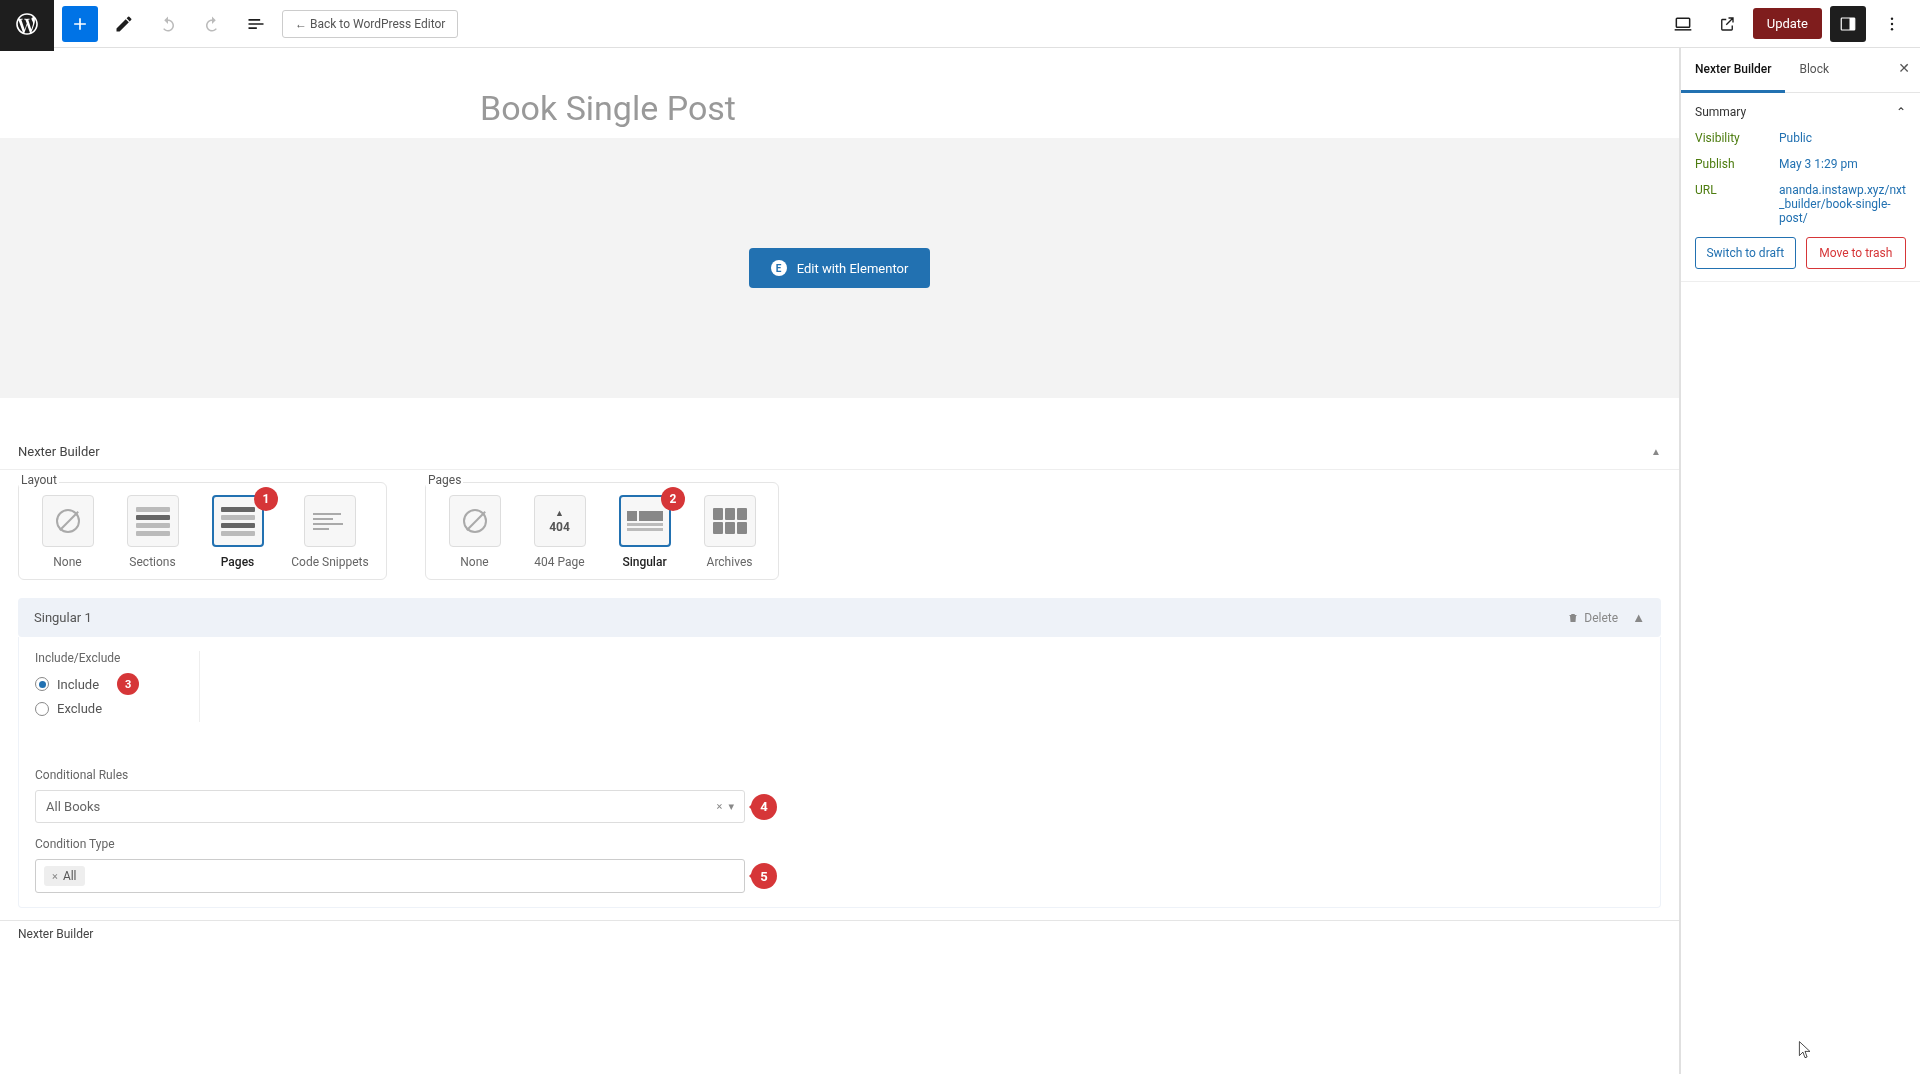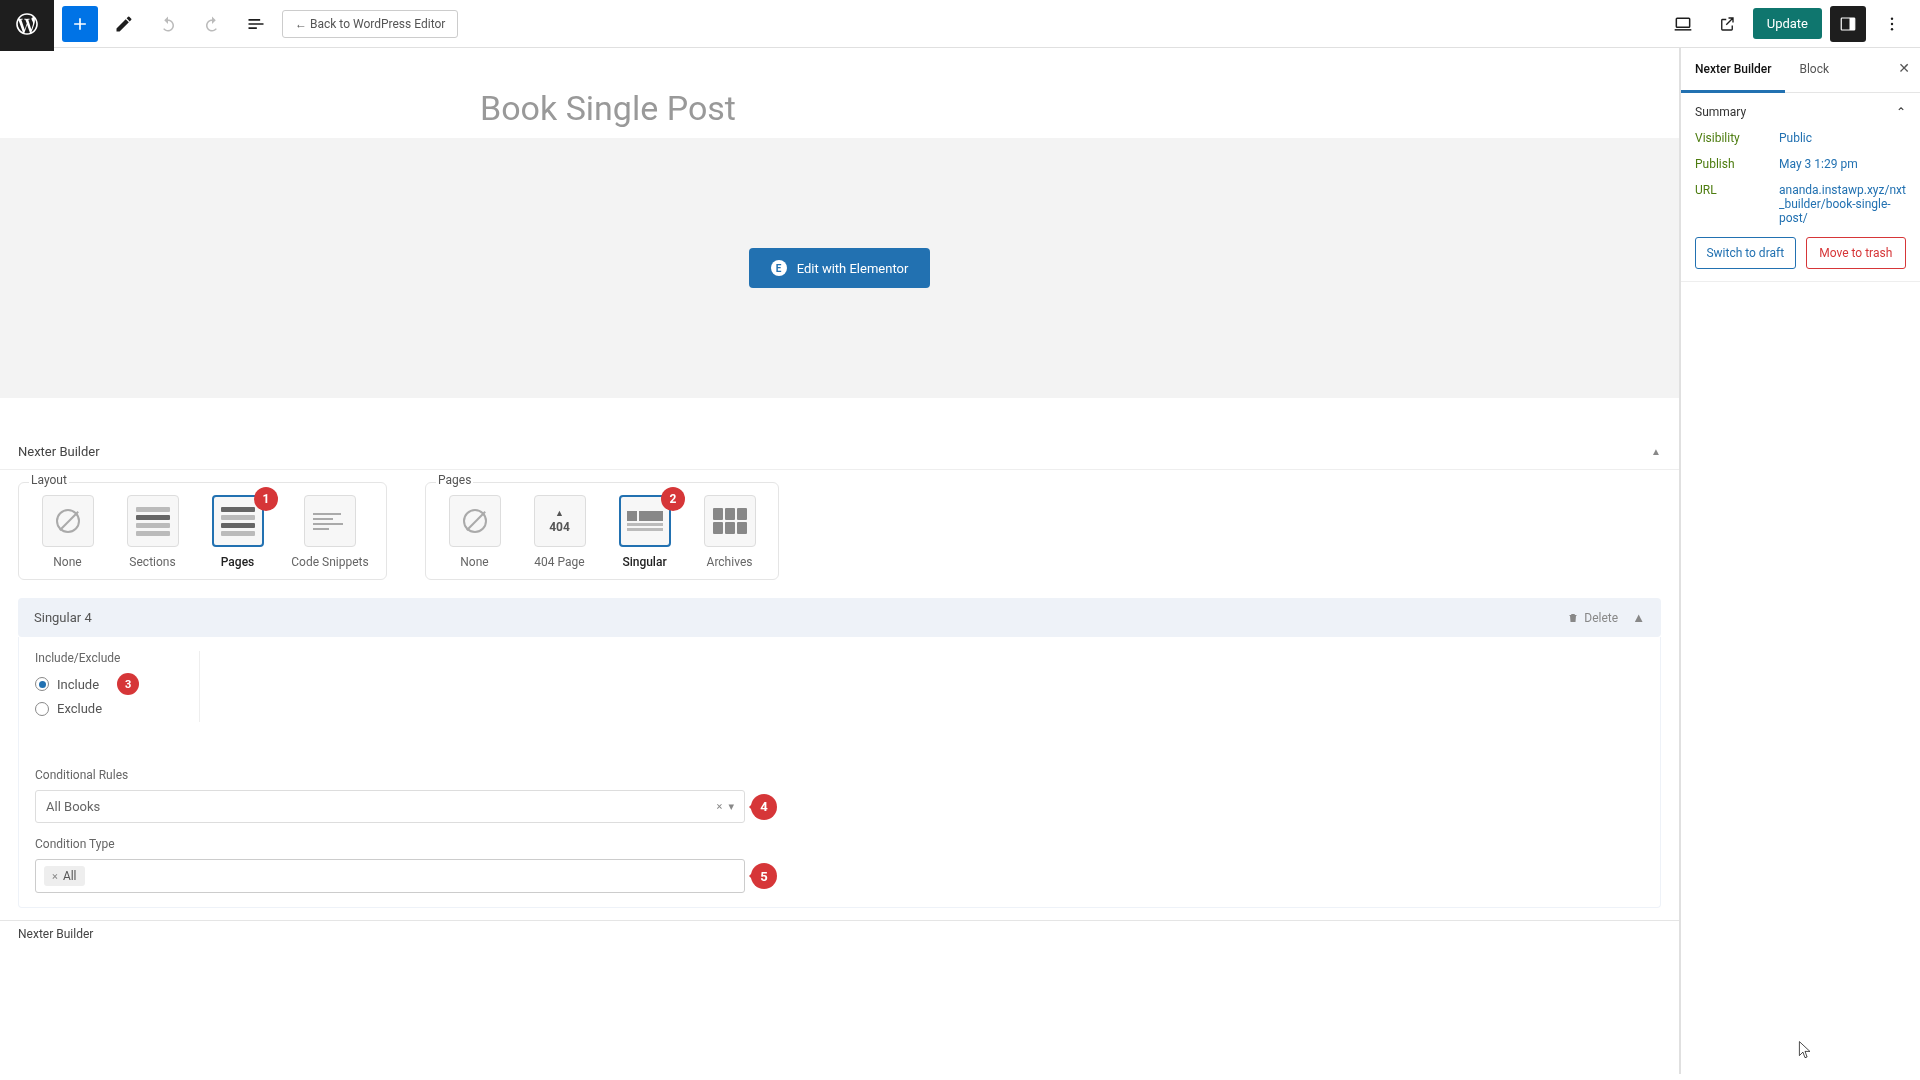--- a/index.html
+++ b/index.html
@@ -8,41 +8,41 @@
   
   .topbar { height: 48px; display: flex; align-items: center; border-bottom: 1px solid #e0e0e0; padding: 0 10px 0 0; gap: 8px; }
   .wp-logo { width: 54px; height: 54px; background: #1e1e1e; display: flex; align-items: center; justify-content: center; }
   .wp-logo svg { width: 26px; height: 26px; fill: #fff; }
   .icon-btn { width: 36px; height: 36px; display: inline-flex; align-items: center; justify-content: center; border-radius: 3px; border: none; background: transparent; cursor: pointer; color: #1e1e1e; }
   .icon-btn.add { background: #0073e6; color: #fff; }
   .icon-btn.disabled { color: #bbb; }
   .icon-btn.sidebar-toggle { background: #1e1e1e; color: #fff; }
   .btn-outlined { border: 1px solid #ccc; background: #fff; padding: 6px 12px; border-radius: 3px; font-size: 12px; color: #555; cursor: pointer; }
   .topbar .spacer { flex: 1; }
-  .btn-primary { background: #0f766e; color: #fff; border: none; padding: 8px 14px; border-radius: 3px; font-size: 13px; cursor: pointer; }
+  .btn-primary { background: #7f1d1d; color: #fff; border: none; padding: 8px 14px; border-radius: 3px; font-size: 13px; cursor: pointer; }
 
   
   .workspace { display: flex; height: calc(100vh - 54px); }
   .canvas { flex: 1; overflow-y: auto; position: relative; border-right: 1px solid #e0e0e0; }
   .sidebar { width: 240px; border-left: 1px solid #e0e0e0; display: flex; flex-direction: column; }
 
   
   .page-title-area { padding: 40px 75px 10px 480px; }
   .page-title { font-size: 34px; font-weight: 400; color: #999; }
   .elementor-area { background: #f3f3f3; padding: 110px 0; text-align: center; border: none; }
   .elementor-btn { background: #2271b1; color: #fff; padding: 12px 22px; border: none; border-radius: 4px; font-size: 13px; display: inline-flex; align-items: center; gap: 10px; cursor: pointer; }
   .elementor-btn .e-logo { width: 16px; height: 16px; background: #fff; color: #2271b1; border-radius: 50%; display: flex; align-items: center; justify-content: center; font-size: 10px; font-weight: bold; }
 
   
   .nb-section-head { padding: 10px 18px; font-size: 13px; color: #444; border-bottom: 1px solid #eee; display: flex; justify-content: space-between; align-items: center; margin-top: 36px;}
   .nb-section-head .arrow { color: #888; font-size: 10px; }
   .nb-body { padding: 12px 18px; }
   .option-groups { display: flex; gap: 38px; }
   .option-group { border: 1px solid #e5e5e5; border-radius: 6px; padding: 12px 16px 10px 16px; position: relative; }
-  .option-group .grp-label { position: absolute; top: -10px; left: 10px; font-size: 12px; color: #555; background: #fff; padding: 0 2px; }
+  .option-group .grp-label { position: absolute; top: -10px; left: 0; font-size: 12px; color: #555; background: #fff; padding: 0 2px; }
   .option-row { display: flex; gap: 20px; }
   .option-item { width: 65px; text-align: center; font-size: 12px; color: #666; position: relative; }
   .option-item.wide { width: 80px; }
   .option-item .thumb { width: 52px; height: 52px; margin: 0 auto 8px auto; border: 1px solid #ddd; border-radius: 4px; background: #f7f7f7; display: flex; align-items: center; justify-content: center; color: #888; position: relative; }
   .option-item.selected .thumb { border: 2px solid #2271b1; }
   .option-item.selected { color: #222; font-weight: 500; }
   .thumb .inner-lines { display: flex; flex-direction: column; gap: 3px; width: 34px; }
   .thumb .inner-lines span { height: 5px; background: #bbb; border-radius: 1px; }
   .thumb .inner-lines span.dark { background: #666; }
   .thumb .inner-grid { display: grid; grid-template-columns: 1fr 1fr 1fr; gap: 2px; width: 34px; }
@@ -281,21 +281,21 @@
                     <span></span>
                   </div>
                 </div>
               <div>Archives</div>
             </div>
           </div>
         </div>
       </div>
 
       <div class="cond-header">
-        <span>Singular 4</span>
+        <span>Singular 1</span>
         <div class="right">
           <span class="del">
             <svg width="12" height="12" viewBox="0 0 24 24" fill="currentColor">
                 <path d="M6 7h12l-1 13H7L6 7zm3-3h6l1 2H8l1-2zM4 6h16v1H4z"></path>
               </svg>
             <span>Delete</span>
           </span>
           <span>▲</span>
         </div>
       </div>

